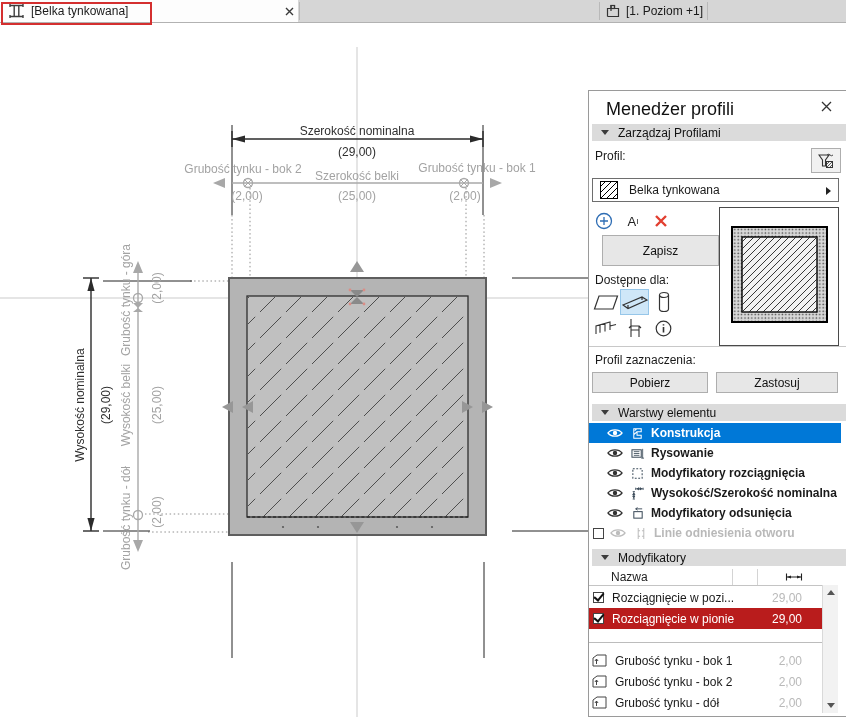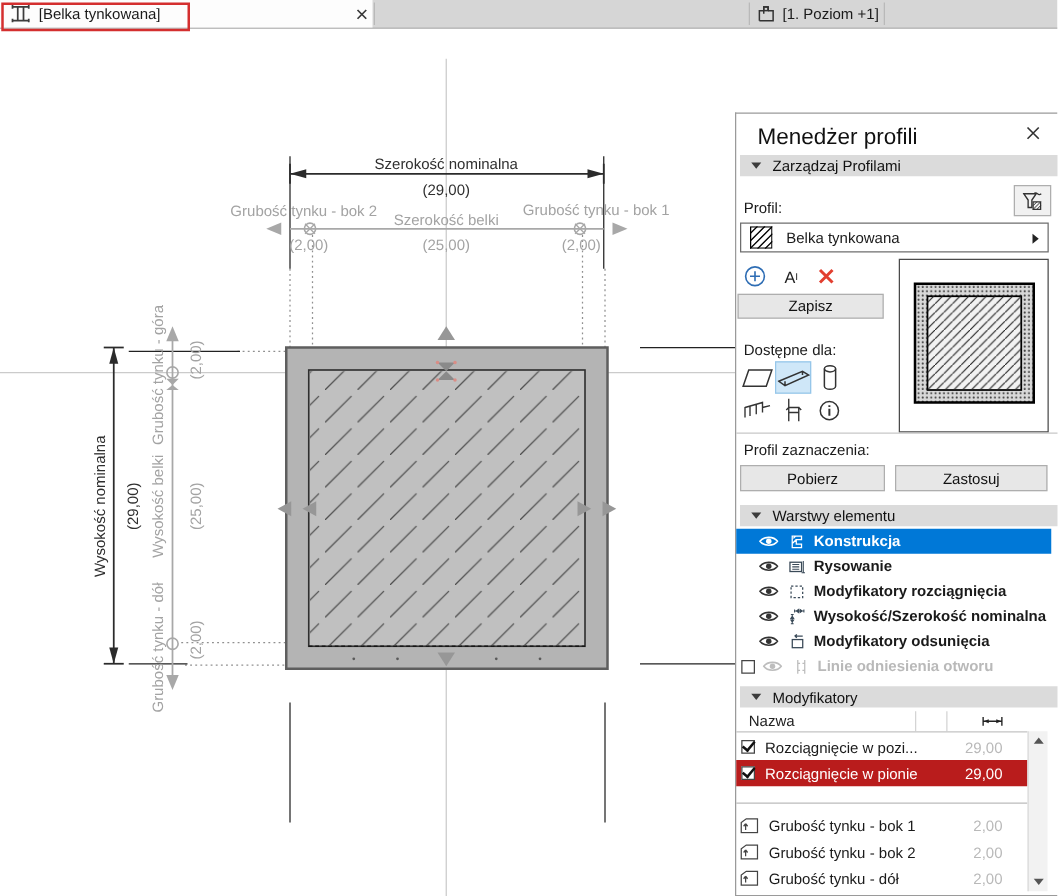--- a/index.html
+++ b/index.html
@@ -231,21 +231,21 @@
     <svg width="11" height="11" viewBox="0 0 11 11">
       <path d="M1 1 L10 10 M10 1 L1 10" stroke="#333" stroke-width="1.3"></path>
     </svg>
   </div>
 
   <div class="abs sechdr" style="top:33px">
     <span class="caret"></span>
     <span>Zarządzaj Profilami</span>
   </div>
 
-  <div class="abs" style="left:6px;top:68px">Profil:</div>
+  <div class="abs" style="left:6px;top:58px">Profil:</div>
   <div class="abs btn" style="left:222px;top:57px;width:30px;height:25px;background:#f1f1f1">
     <svg width="16" height="16" viewBox="0 0 16 16">
       <path d="M1 2 H11 L7.5 7 V13 H4.5 V7 Z" fill="none" stroke="#333" stroke-width="1.1"></path>
       <rect x="8.5" y="8.5" width="6" height="6" fill="none" stroke="#333" stroke-width="1"></rect>
       <path d="M8.5 14.5 L14.5 8.5 M8.5 11.5 L11.5 8.5 M11.5 14.5 L14.5 11.5" stroke="#333" stroke-width="0.8"></path>
       <path d="M9 2 q1.5 -1.5 3 0 q1.5 1.5 3 0" fill="none" stroke="#333" stroke-width="0.9"></path>
     </svg>
   </div>
 
   <div class="abs dd">
@@ -266,21 +266,21 @@
   <div class="abs iconbtn" style="left:33px;top:120px;width:22px;height:20px">
     <span class="supA">A</span>
       <span class="supI">I</span>
   </div>
   <div class="abs iconbtn" style="left:62px;top:120px;width:20px;height:20px">
     <svg width="14" height="14" viewBox="0 0 14 14">
       <path d="M2 2 L12 12 M12 2 L2 12" stroke="#e23f30" stroke-width="2.4"></path>
     </svg>
   </div>
 
-  <div class="abs btn" style="left:1px;top:144px;width:117px;height:20px">
+  <div class="abs btn" style="left:13px;top:144px;width:117px;height:31px">
     <span>Zapisz</span>
   </div>
 
   <div class="abs" style="left:130px;top:116px;width:120px;height:139px;border:1px solid #4a4a4a;background:#fff;box-sizing:border-box">
     <svg width="118" height="137" viewBox="0 0 118 137">
       <defs>
         <pattern id="phatch" patternUnits="userSpaceOnUse" width="7" height="7">
           <path d="M0 7 L7 0" stroke="#222" stroke-width="0.9"></path>
         </pattern>
         <pattern id="pdots" patternUnits="userSpaceOnUse" width="3.4" height="3.4">
@@ -425,21 +425,21 @@
       </span>
     <span class="ltxt">Linie odniesienia otworu</span>
   </div>
 
   <div class="abs sechdr" style="top:458px">
     <span class="caret"></span>
     <span>Modyfikatory</span>
   </div>
 
   <div class="abs thead" style="top:477px">
-    <span style="margin-left:10px">Nazwa</span>
+    <span style="margin-left:22px">Nazwa</span>
     <span class="tdiv" style="left:143px"></span>
     <span class="tdiv" style="left:168px"></span>
     <svg style="position:absolute;left:196px;top:5px" width="18" height="8" viewBox="0 0 18 8">
       <path d="M1.5 0.5 V7.5 M16.5 0.5 V7.5 M1.5 4 H16.5" stroke="#222" stroke-width="1.1"></path>
       <polygon points="2,4 6,2.4 6,5.6" fill="#222"></polygon>
       <polygon points="16,4 12,2.4 12,5.6" fill="#222"></polygon>
     </svg>
   </div>
   <div class="abs mhl" style="top:494px;background:#c4c4c4"></div>
 

